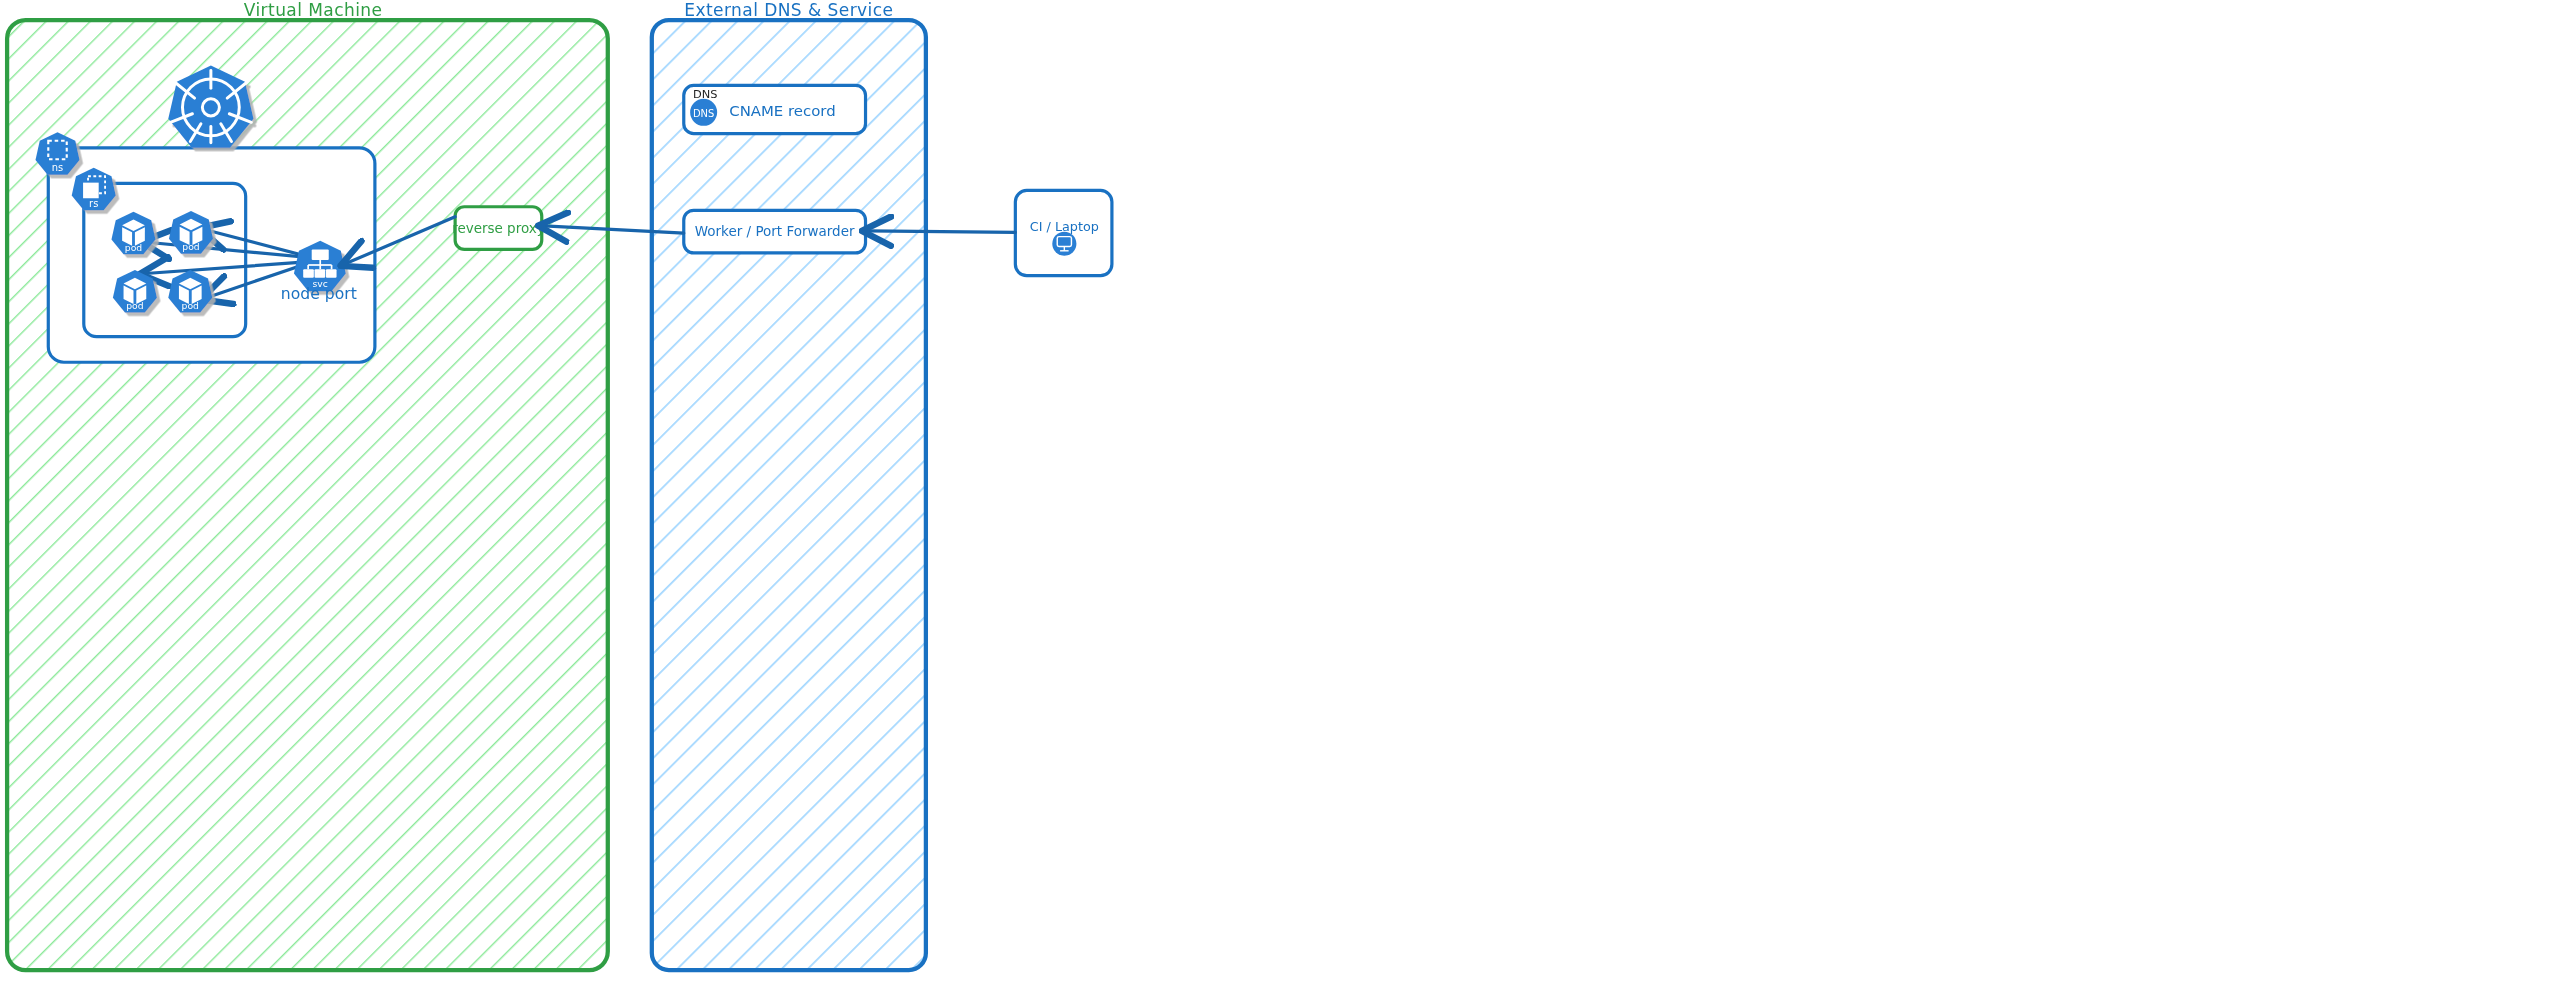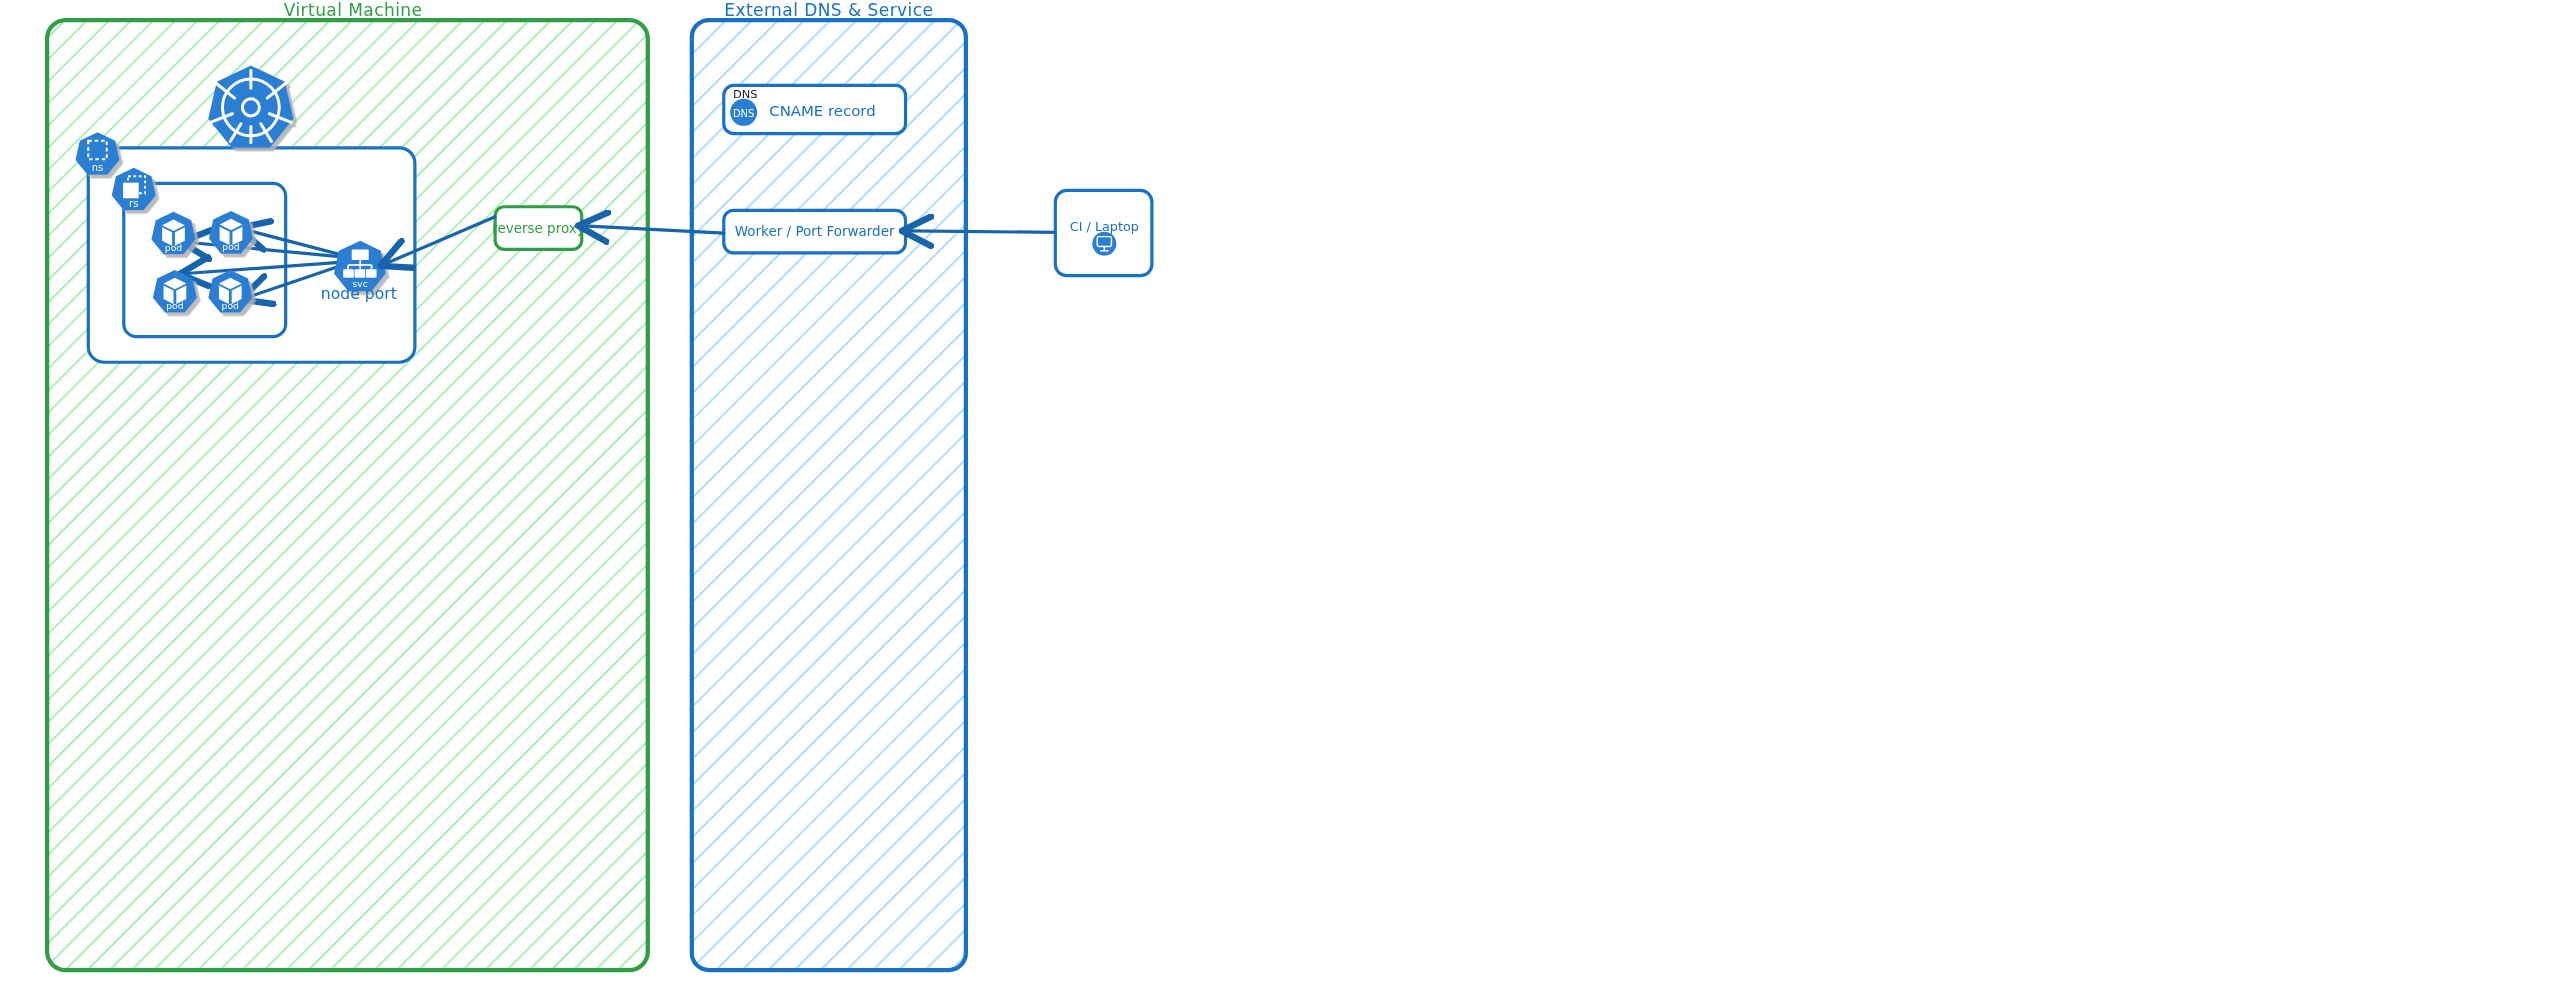--- a/index.html
+++ b/index.html
@@ -1,17 +1,17 @@
 <!DOCTYPE html>
 <html style="font-size:11.4px"><head>
 <meta charset="utf-8">
 <style>
   html,body{margin:0;padding:0;background:#ffffff;}
   body{font-family:"DejaVu Sans", sans-serif;}
-  #stage{position:relative;width:2244px;height:983px;overflow:hidden;background:#fff;padding-left:40px;}
+  #stage{position:relative;width:2244px;height:983px;overflow:hidden;background:#fff;}
   svg{display:block;}
   .hand{font-family:"DejaVu Sans", sans-serif;font-weight:400;}
 </style>
 </head>
 <body>
 
 <div id="stage">
 <svg width="2576" height="983" viewBox="0 0 3628 1384" xmlns="http://www.w3.org/2000/svg">
   <defs>
     <pattern id="hatchGreen" width="22" height="22" patternTransform="rotate(45)" patternUnits="userSpaceOnUse">

